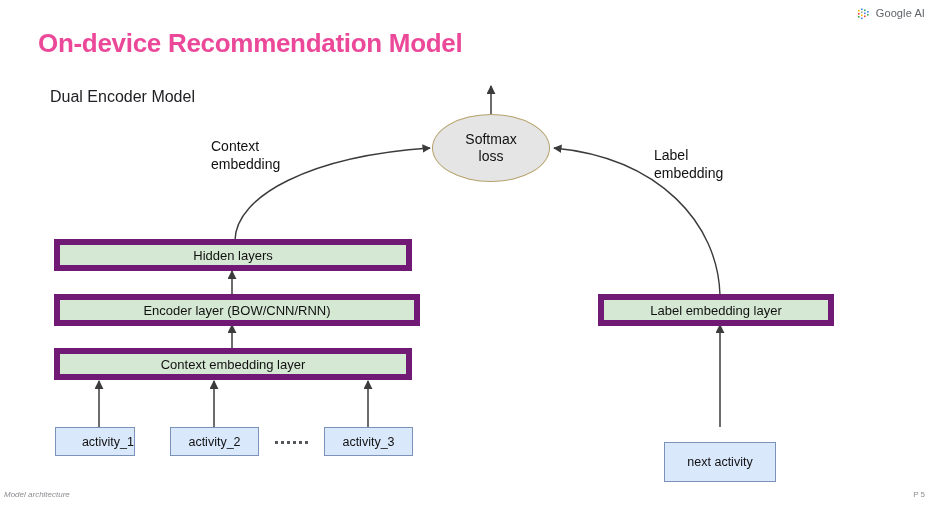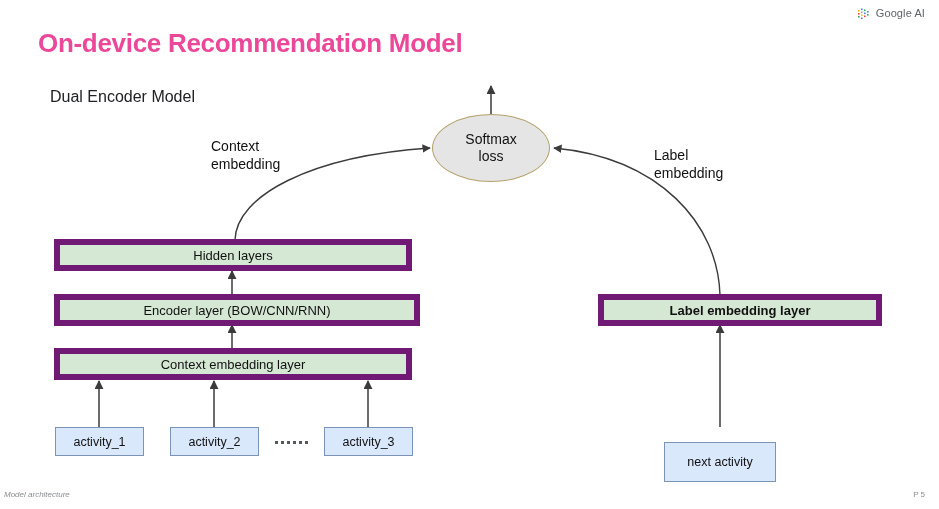--- a/index.html
+++ b/index.html
@@ -218,25 +218,25 @@
 </div>
 
 <div class="node node-green" style="left:54px; top:294px; width:366px; height:32px;">
   <span>Encoder layer (BOW/CNN/RNN)</span>
 </div>
 
 <div class="node node-green" style="left:54px; top:348px; width:358px; height:32px;">
   <span>Context embedding layer</span>
 </div>
 
-<div class="node node-green" style="left:598px; top:294px; width:284px; height:32px;font-weight:bold;">
+<div class="node node-green" style="left:598px; top:294px; width:236px; height:32px;">
   <span>Label embedding layer</span>
 </div>
 
-<div class="node node-blue node-small" style="left:55px; top:427px; width:89px; height:29px;">
+<div class="node node-blue node-small" style="left:55px; top:427px; width:80px; height:29px;justify-content:flex-end;">
   <span>activity_1</span>
 </div>
 
 <div class="node node-blue node-small" style="left:170px; top:427px; width:89px; height:29px;">
   <span>activity_2</span>
 </div>
 
 <div class="ellipsis-dots" style="left:275px; top:441px;">
   <i></i>
   <i></i>

